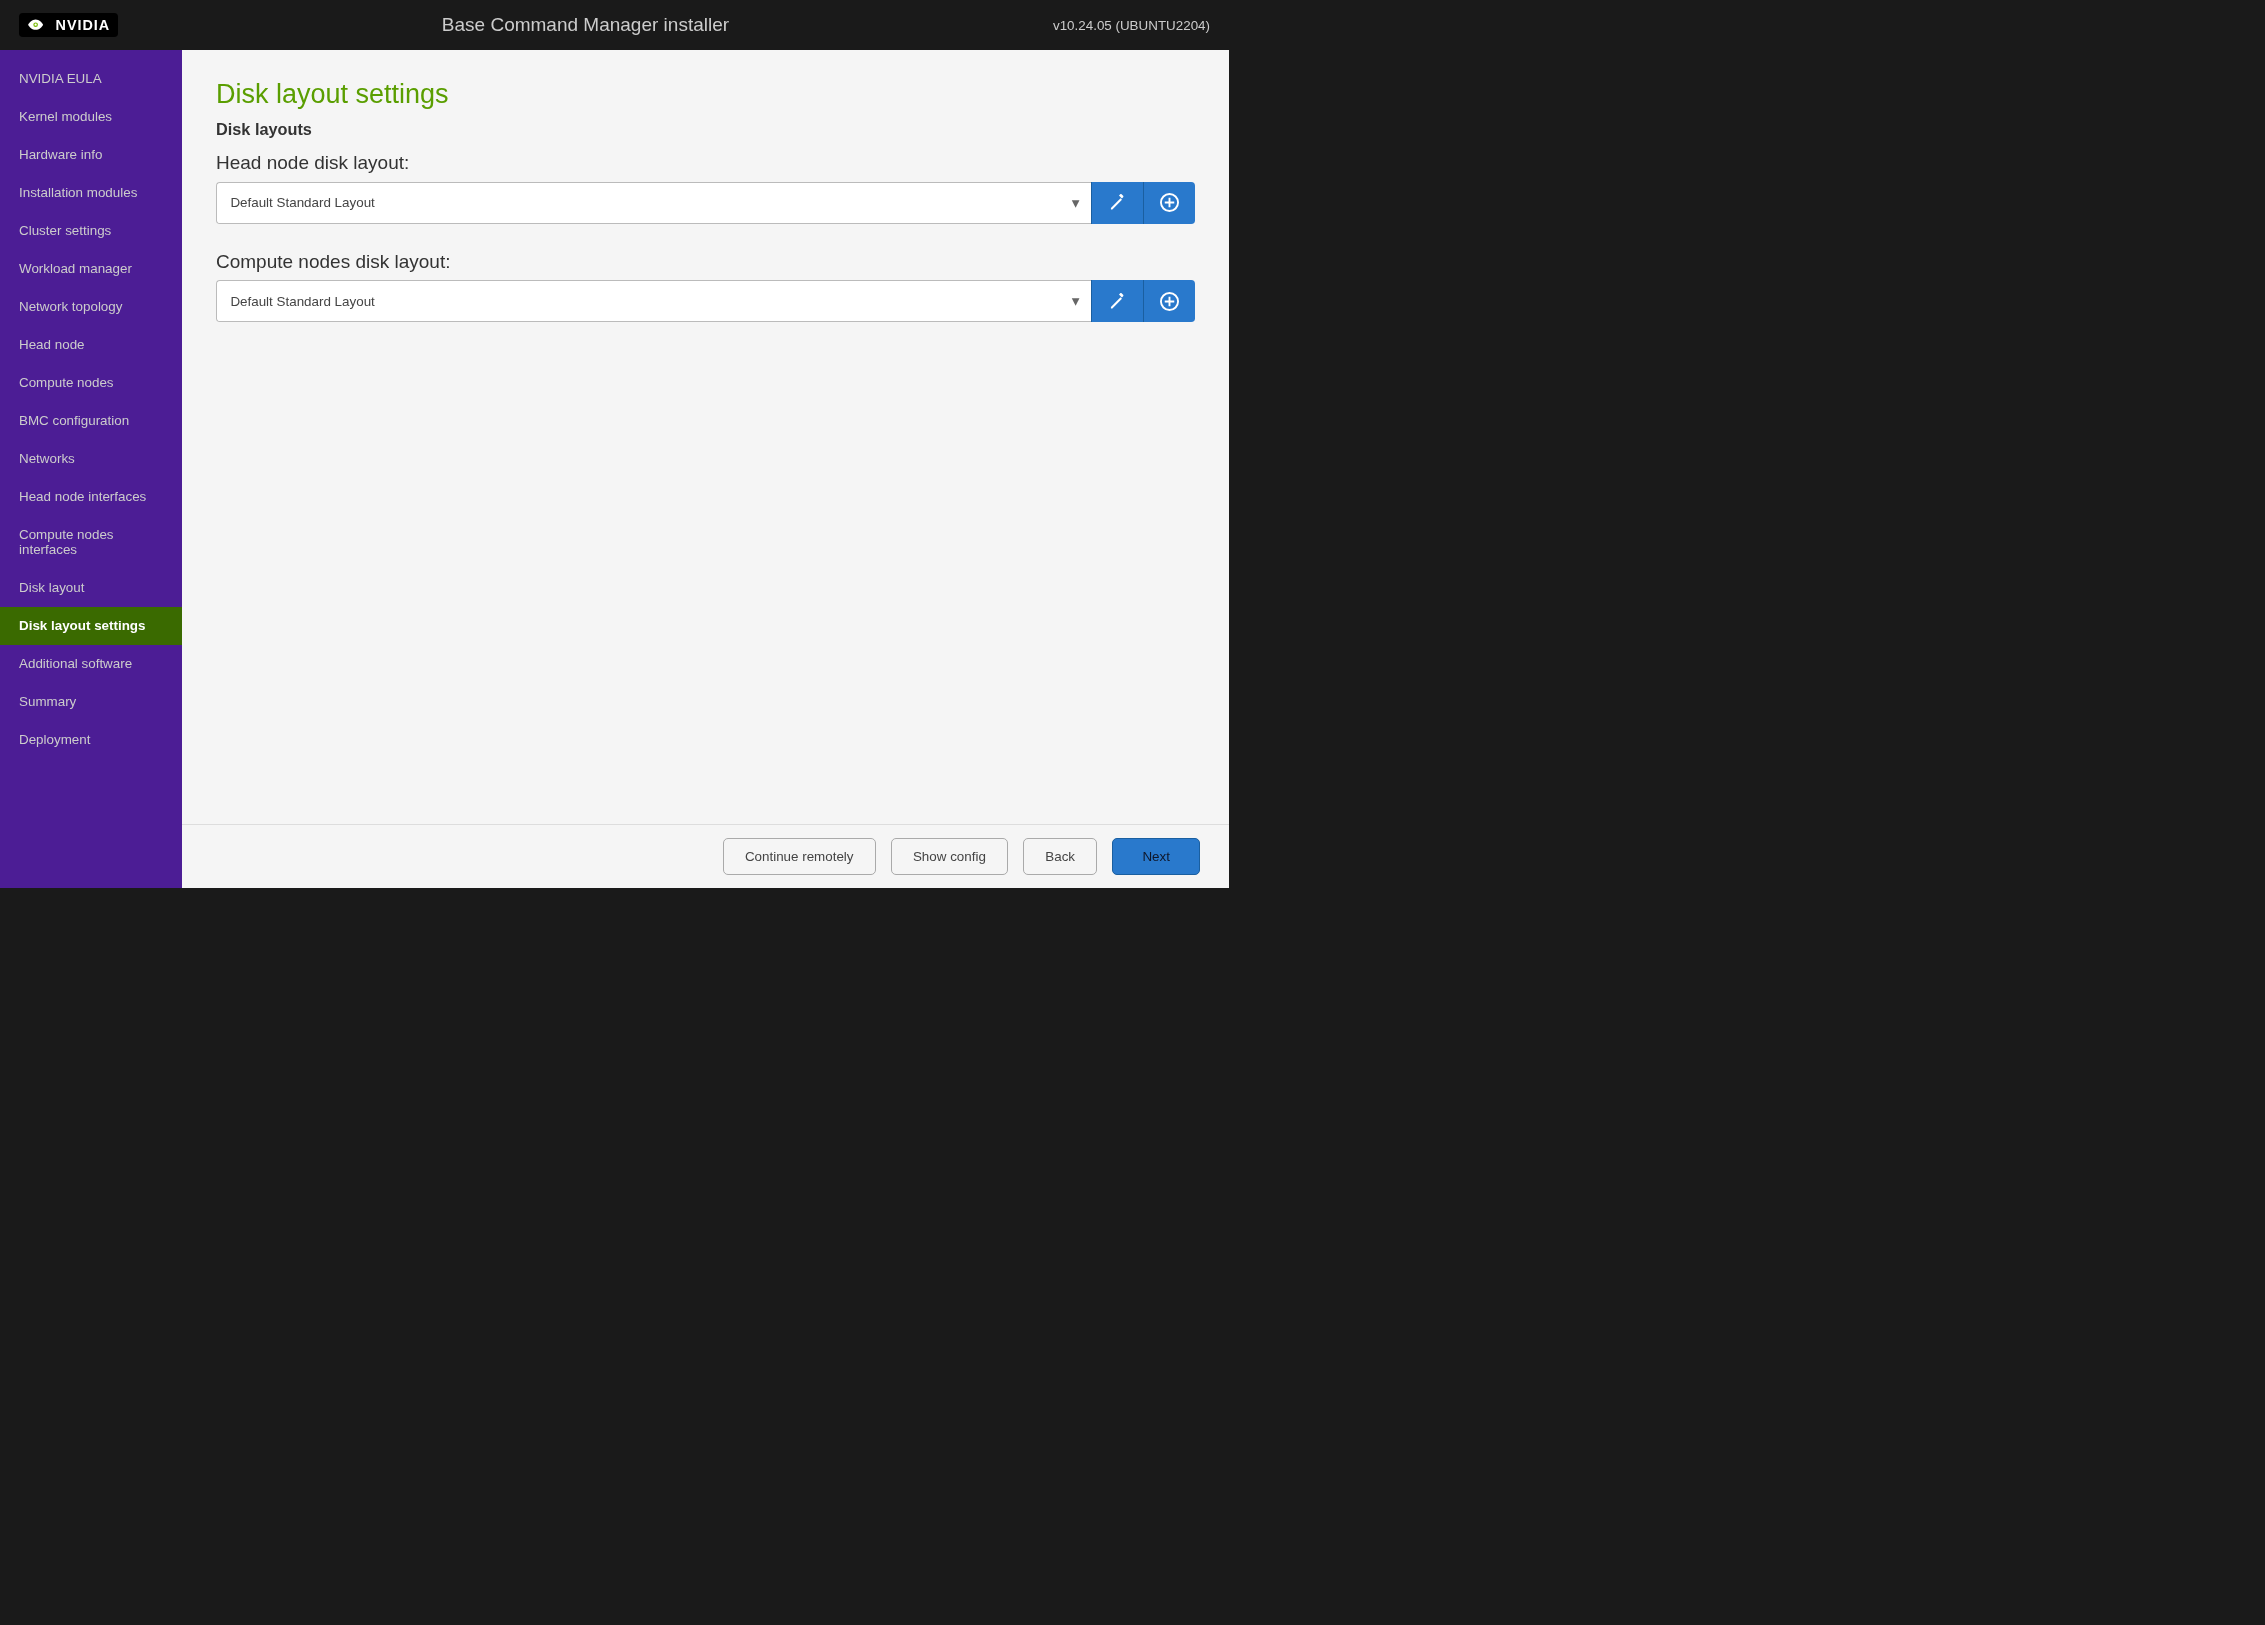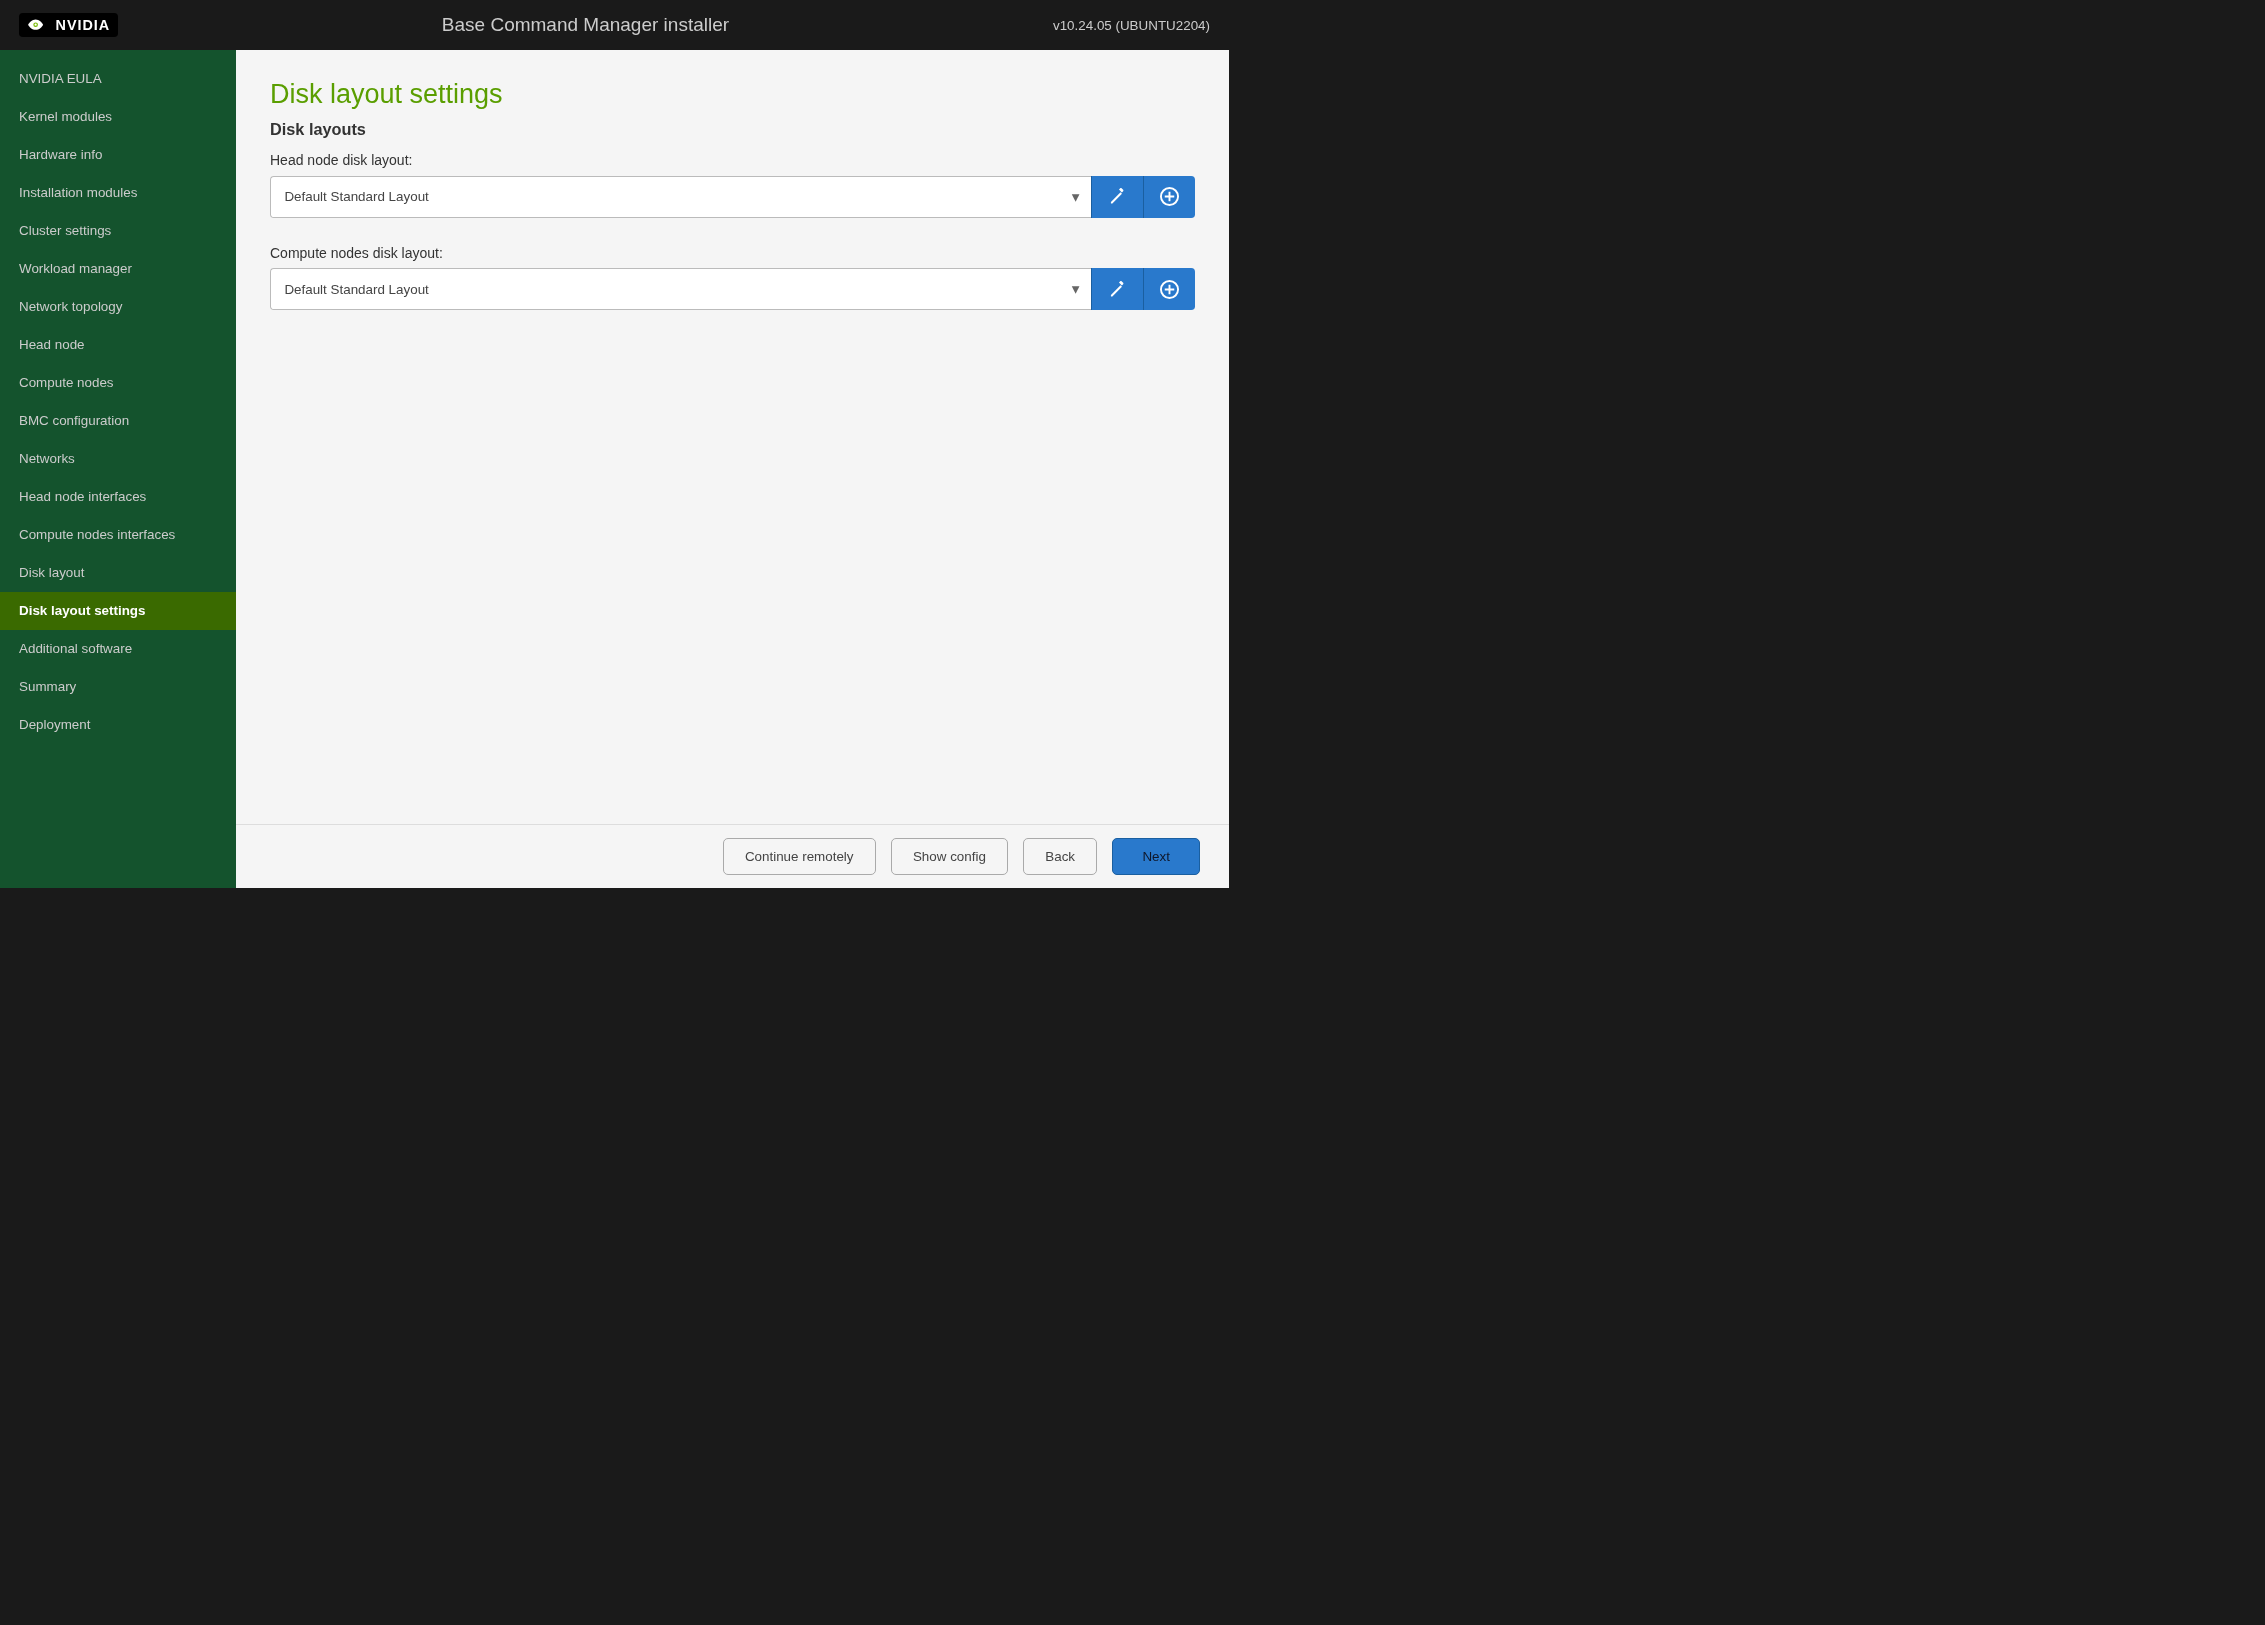--- a/index.html
+++ b/index.html
@@ -51,22 +51,22 @@
 
     
     .main-layout {
       display: flex;
       flex: 1;
       overflow: hidden;
     }
 
     
     .sidebar {
-      background: #14532d;
-      width: 236px;
+      background: #4c1d95;
+      width: 182px;
       flex-shrink: 0;
       overflow-y: auto;
       padding: 9.6px 0;
     }
     .sidebar-item {
       padding: 11.5px 19px;
       color: #cccccc;
       font-size: 13.4px;
       cursor: pointer;
       font-weight: 500;
@@ -109,21 +109,21 @@
       line-height: 1.6;
       margin-bottom: 23px;
       max-width: 865px;
     }
 
     .field-group {
       margin-bottom: 27px;
     }
     .field-label {
       color: #333;
-      font-size: 14px;
+      font-size: 19px;
       margin-bottom: 7.7px;
     }
     .field-row {
       display: flex;
       align-items: center;
       gap: 0;
     }
     .select-wrapper {
       flex: 1;
       position: relative;

